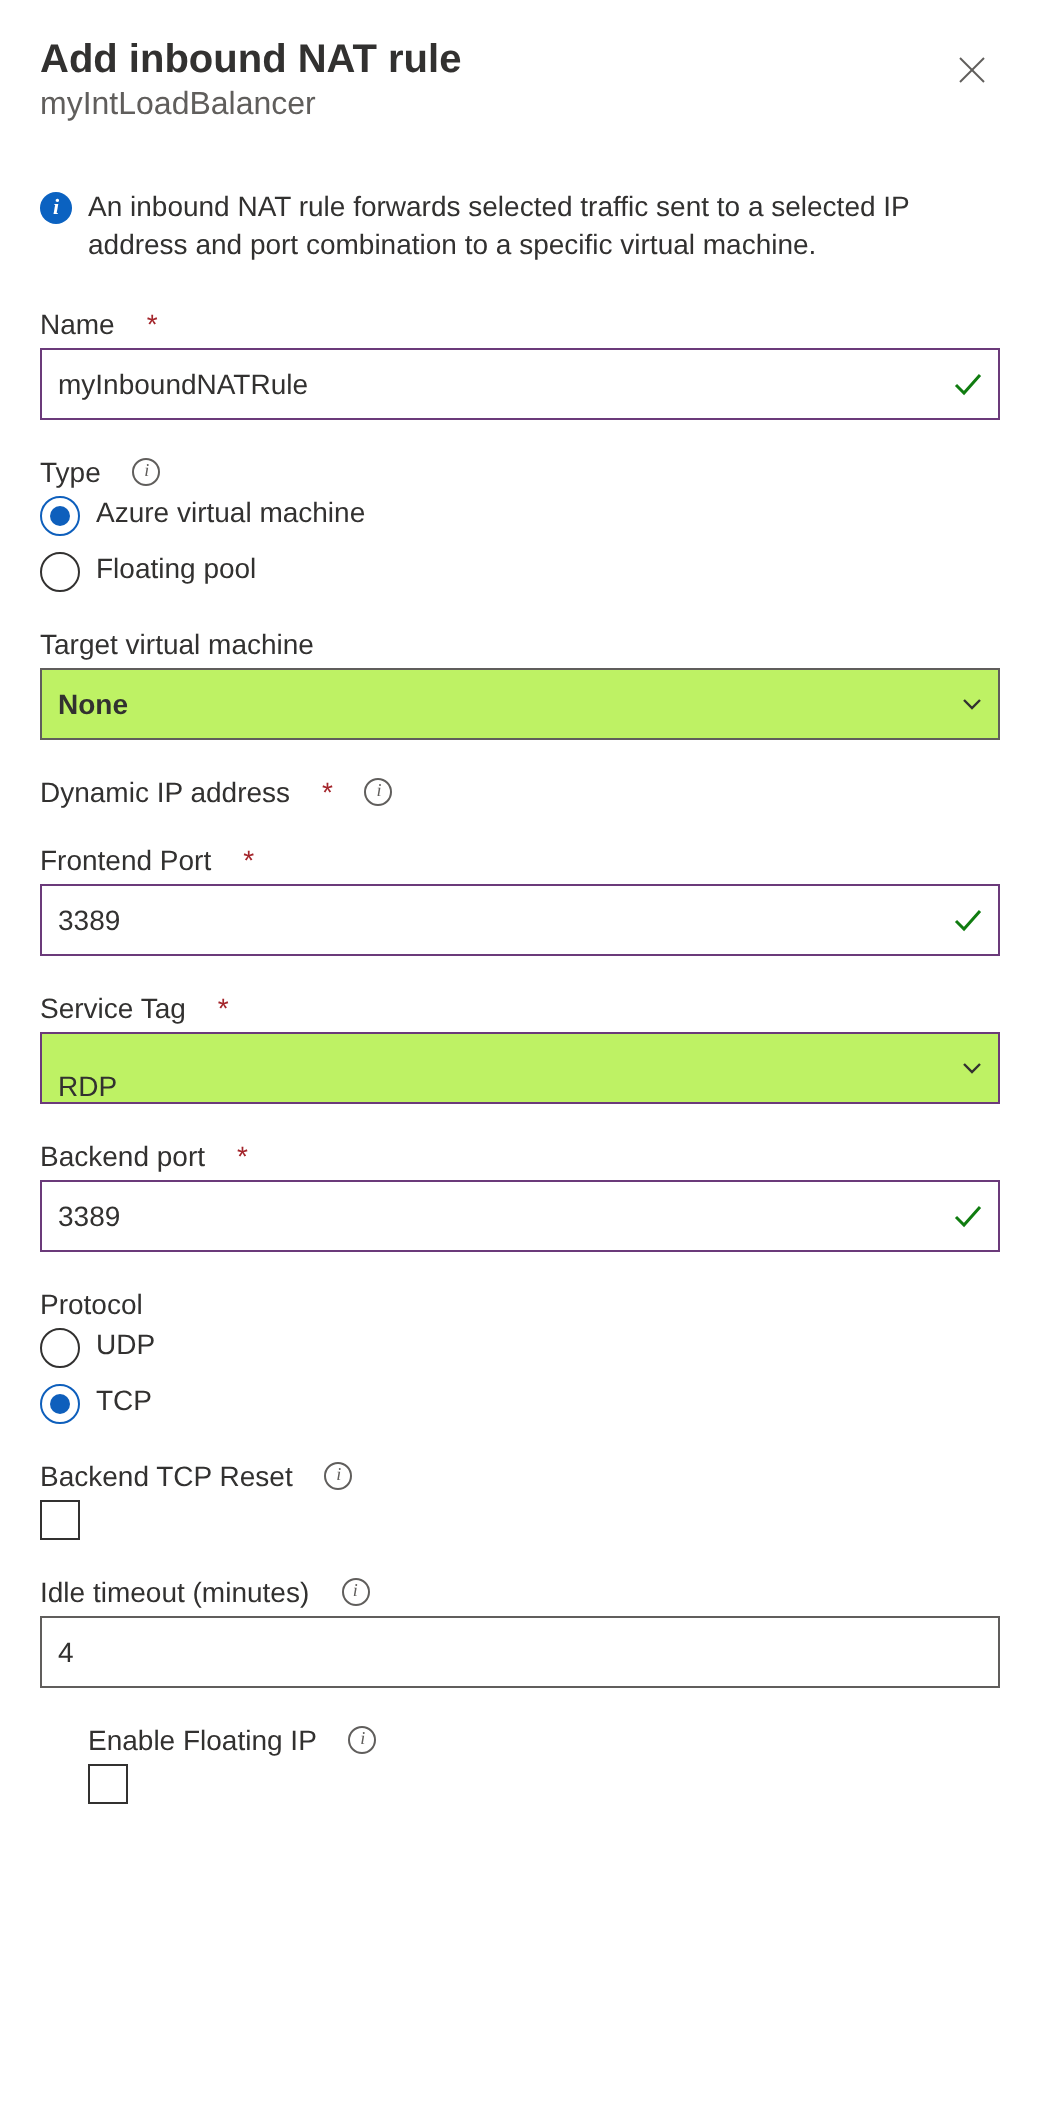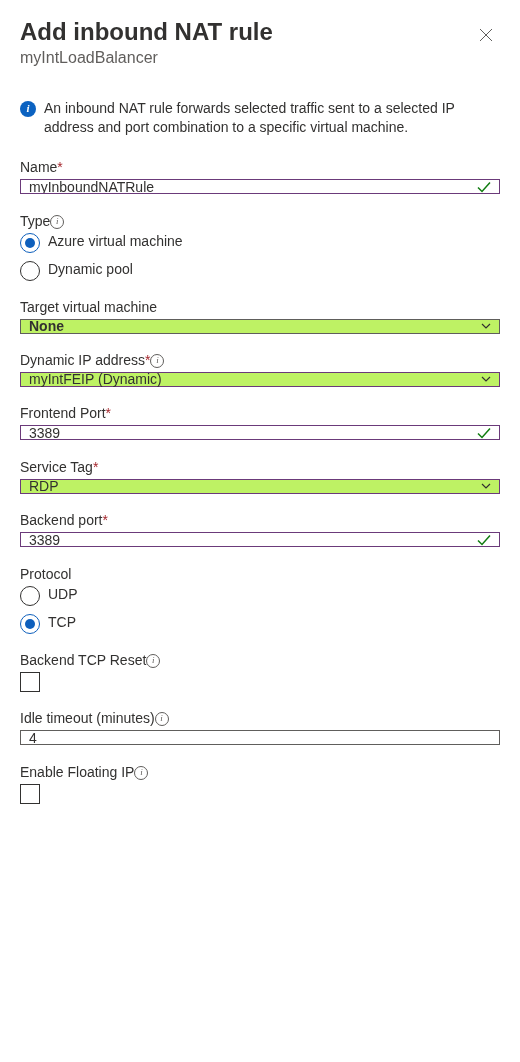--- a/index.html
+++ b/index.html
@@ -15,21 +15,21 @@
   .panel {
     padding: 18px 20px 20px 20px;
   }
   .header {
     display: flex;
     align-items: flex-start;
     justify-content: space-between;
   }
   .header-titles { flex: 1; }
   .title {
-    font-size: 24px;
+    font-size: 20px;
     font-weight: 600;
     margin: 0;
     line-height: 1.2;
   }
   .subtitle {
     font-size: 16px;
     color: #605e5c;
     margin-top: 2px;
   }
   .close-btn {
@@ -67,22 +67,22 @@
     font-style: italic;
     font-family: Georgia, serif;
     margin-top: 2px;
   }
 
   .field {
     margin-bottom: 18px;
   }
   .field-label-row {
     display: flex;
-    align-items: flex-end;
-    gap: 0;
+    align-items: center;
+    gap: 16px;
     margin-bottom: 4px;
   }
   .label {
     font-size: 14px;
     color: #323130;
   }
   .required { color: #a4262c; }
   .info-dot {
     width: 14px; height: 14px;
     border: 1px solid #605e5c;
@@ -93,21 +93,21 @@
     font-size: 9px;
     font-style: italic;
     font-family: Georgia, serif;
     color: #605e5c;
     cursor: default;
     line-height: 1;
   }
 
   .text-input, .select {
     width: 100%;
-    height: 15px;
+    height: 36px;
     border: 1px solid #605e5c;
     padding: 0 30px 0 8px;
     font-size: 14px;
     font-family: inherit;
     background: #fff;
     color: #323130;
     outline: none;
   }
   .text-input.valid, .select.valid {
     border-color: #6b3a7a;
@@ -217,21 +217,21 @@
       <span class="info-dot">i</span>
     </div>
     <div class="radio-row">
       <span class="radio-outer checked">
           <span class="radio-inner"></span>
         </span>
       <span>Azure virtual machine</span>
     </div>
     <div class="radio-row">
       <span class="radio-outer"></span>
-      <span>Dynamic pool</span>
+      <span>Floating pool</span>
     </div>
   </div>
 
   <div class="field">
     <div class="field-label-row">
       <span class="label">Target virtual machine</span>
     </div>
     <div class="input-wrap">
       <div class="select bold" style="display:flex;align-items:center;">
         <span>None</span>
@@ -243,30 +243,20 @@
       </span>
     </div>
   </div>
 
   <div class="field">
     <div class="field-label-row">
       <span class="label">Dynamic IP address</span>
       <span class="required">*</span>
       <span class="info-dot">i</span>
     </div>
-    <div class="input-wrap">
-      <div class="select valid" style="display:flex;align-items:center;">
-        <span>myIntFEIP (Dynamic)</span>
-      </div>
-      <span class="chevron">
-        <svg viewBox="0 0 12 12" fill="none" stroke="currentColor" stroke-width="1.2">
-            <polyline points="2,4 6,8 10,4"></polyline>
-          </svg>
-      </span>
-    </div>
   </div>
 
   <div class="field">
     <div class="field-label-row">
       <span class="label">Frontend Port</span>
       <span class="required">*</span>
     </div>
     <div class="input-wrap">
       <input class="text-input valid" value="3389" style="">
       <span class="check-icon">
@@ -276,21 +266,21 @@
       </span>
     </div>
   </div>
 
   <div class="field">
     <div class="field-label-row">
       <span class="label">Service Tag</span>
       <span class="required">*</span>
     </div>
     <div class="input-wrap">
-      <div class="select valid" style="display:flex;align-items:center;">
+      <div class="select valid" style="display:flex;align-items:flex-end;">
         <span>RDP</span>
       </div>
       <span class="chevron">
         <svg viewBox="0 0 12 12" fill="none" stroke="currentColor" stroke-width="1.2">
             <polyline points="2,4 6,8 10,4"></polyline>
           </svg>
       </span>
     </div>
   </div>
 
@@ -336,21 +326,21 @@
   <div class="field">
     <div class="field-label-row">
       <span class="label">Idle timeout (minutes)</span>
       <span class="info-dot">i</span>
     </div>
     <div class="input-wrap">
       <input class="text-input" value="4" style="">
     </div>
   </div>
 
-  <div class="field" style="margin-bottom:4px;">
+  <div class="field" style="margin-bottom:4px;margin-left:24px;">
     <div class="field-label-row">
       <span class="label">Enable Floating IP</span>
       <span class="info-dot">i</span>
     </div>
     <div class="checkbox"></div>
   </div>
 
 </div>
 
 </body></html>

